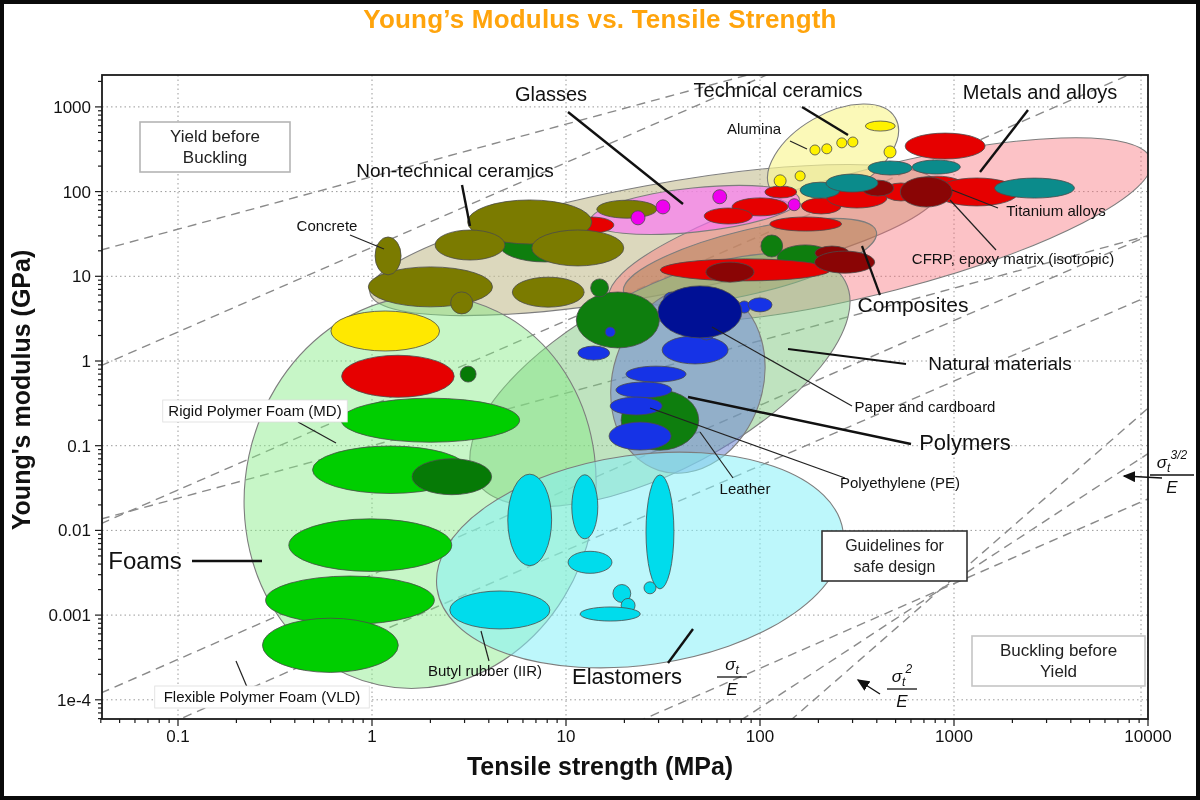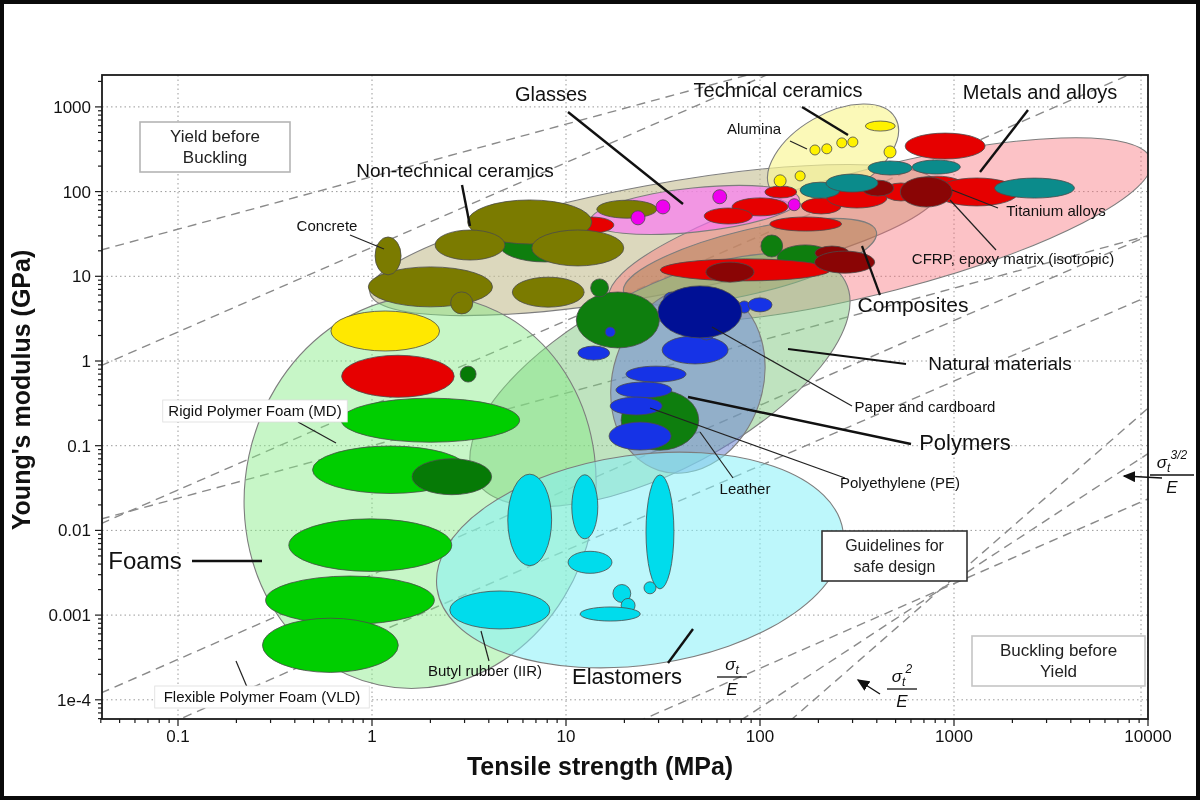--- a/index.html
+++ b/index.html
@@ -6,20 +6,21 @@
   .screen{position:relative;width:1200px;height:800px;background:#fff;overflow:hidden;}
   .main-title{position:absolute;top:4px;left:0;width:100%;text-align:center;
               font-size:26px;font-weight:bold;letter-spacing:0.2px;}
   svg text{font-family:"Liberation Sans",sans-serif;}
   .frame{position:absolute;inset:0;border:4px solid #0a0a0a;pointer-events:none;}
 </style>
 </head>
 <body>
 
 <div class="screen">
+  <div class="main-title" style="color: rgb(255, 164, 12);">Young’s Modulus vs. Tensile Strength</div>
   <svg id="chart" width="1200" height="800" viewBox="0 0 1200 800">
       <defs>
         <clipPath id="plotclip">
           <rect x="102" y="75" width="1046" height="644"></rect>
         </clipPath>
         <marker id="arr" markerWidth="10" markerHeight="8" refX="8" refY="4" orient="auto">
           <path d="M0,0 L9,4 L0,8 z" fill="#111"></path>
         </marker>
       </defs>
       <rect x="102" y="75" width="1046" height="644" fill="#ffffff"></rect>

